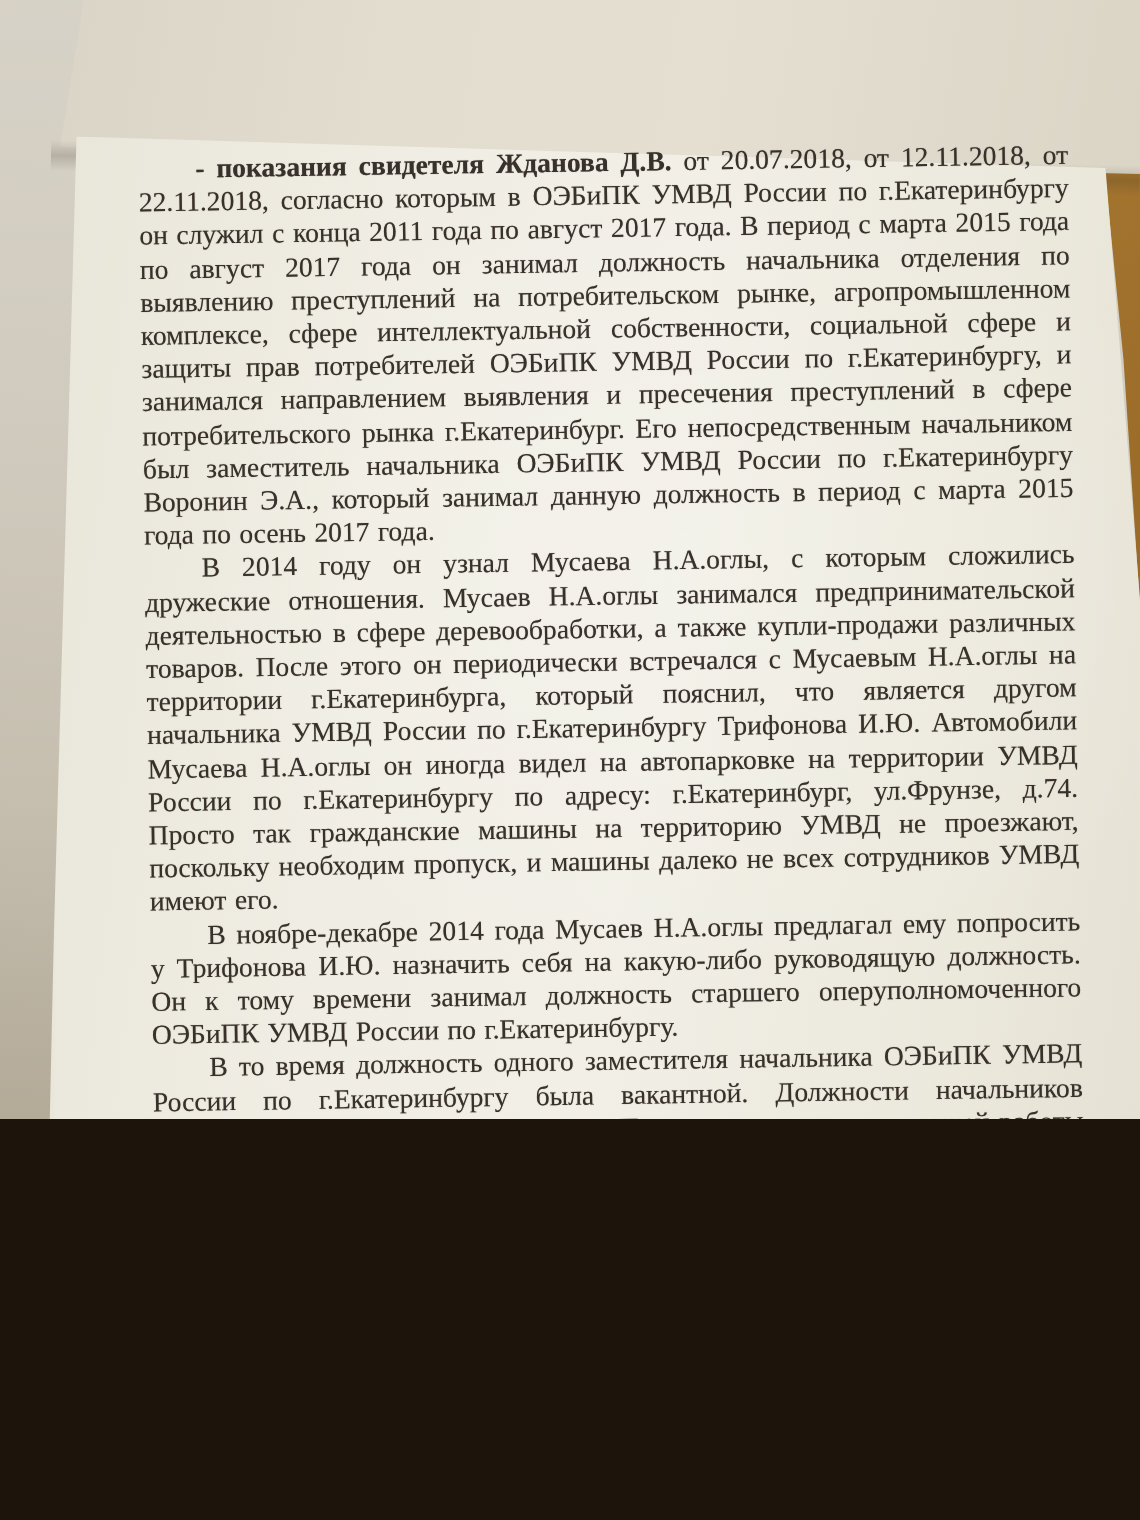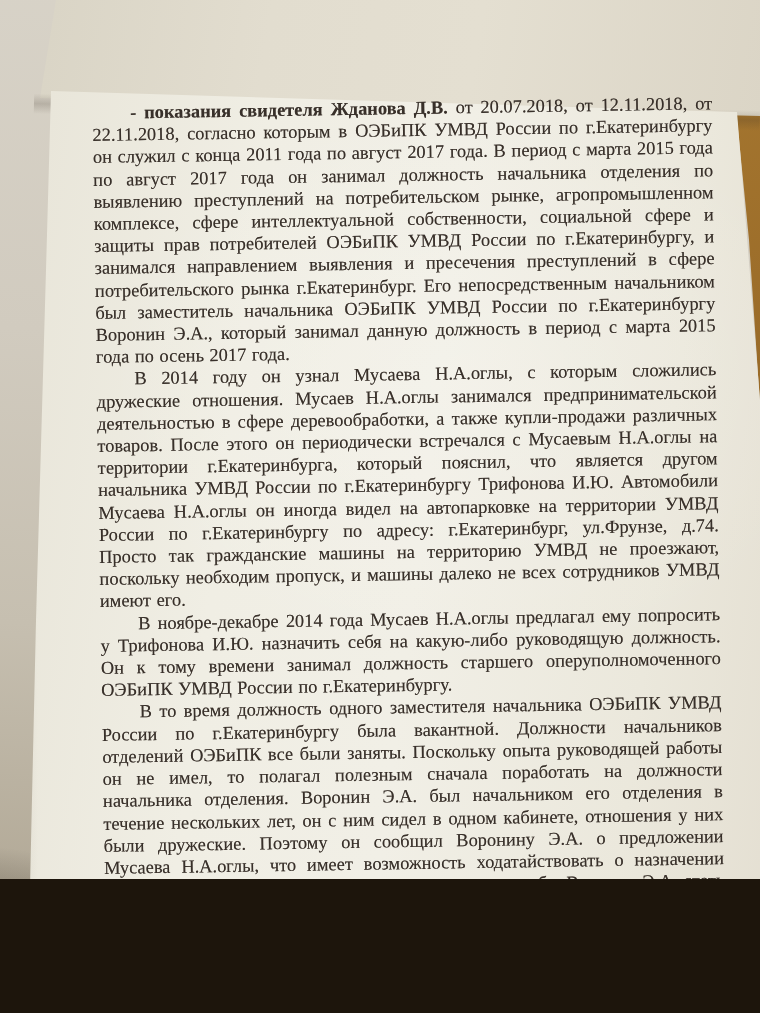--- a/index.html
+++ b/index.html
@@ -1,19 +1,19 @@
 <!DOCTYPE html>
 <html lang="ru" style="--paper: #f0eee4; --backing-sheet: #d8d3c4; --wood: #9a6b28; --wood-grain-light: #c8974f; --ink: #38302a;"><head>
 <meta charset="utf-8">
 <style>
   html, body { margin: 0; padding: 0; background: #1d150c; }
   .photo {
     position: relative;
     width: 760px;
-    height: 879px;
+    height: 746px;
     overflow: hidden;
     font-family: "Liberation Serif", "DejaVu Serif", serif;
     
     background:
       radial-gradient(430px 300px at -50px 1060px, rgba(16,9,3,.95), rgba(16,9,3,0) 72%),
       linear-gradient(183deg, #d8d3c8 0%, #d1cbbf 40%, #c6bfb0 72%, #b3aa98 100%);
   }
 
   
   .under-band {

